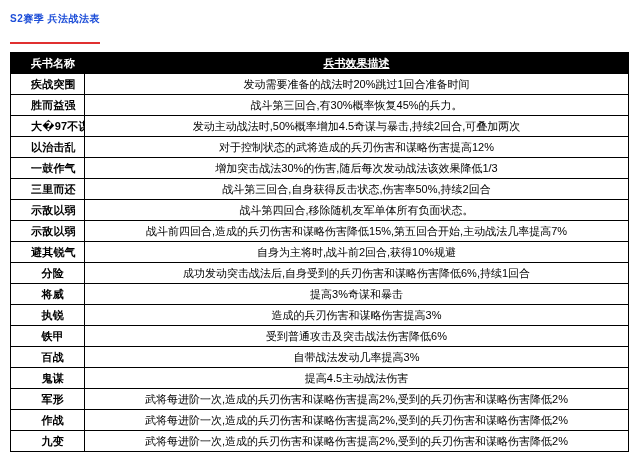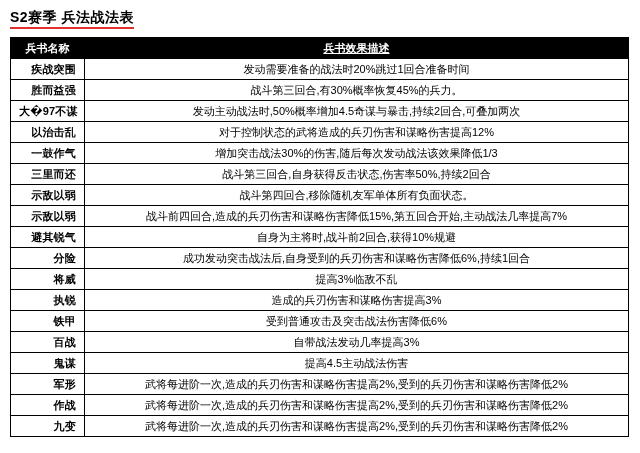--- a/index.html
+++ b/index.html
@@ -19,37 +19,37 @@
     width: 640px;
     height: 453px;
     background: #ffffff;
     box-sizing: border-box;
   }
   #title-wrap {
     padding: 8px 0 2px 10px;
   }
   #doc-title {
     display: inline-block;
-    font-size: 14px;
+    font-size: 10px;
     font-weight: bold;
     letter-spacing: 0.5px;
-    color: #000000;
+    color: #1d4ed8;
     border-bottom: 2px solid #e03030;
-    padding-bottom: 1px;
+    padding-bottom: 14px;
     line-height: 18px;
   }
   table.skill-table {
     border-collapse: collapse;
     width: 618px;
     margin: 6px 0 0 10px;
     table-layout: fixed;
   }
   table.skill-table td, table.skill-table th {
     border: 1px solid #000000;
-    padding: 0 8px;
+    padding: 0 20px;
     font-size: 11px;
     line-height: 13px;
     vertical-align: middle;
     height: 21px;
     box-sizing: border-box;
     overflow: hidden;
     white-space: nowrap;
   }
   thead th {
     background: #000000;
@@ -131,21 +131,21 @@
         <tr>
           <td class="cell-name">避其锐气</td>
           <td class="cell-desc">自身为主将时,战斗前2回合,获得10%规避</td>
         </tr>
         <tr>
           <td class="cell-name">分险</td>
           <td class="cell-desc">成功发动突击战法后,自身受到的兵刃伤害和谋略伤害降低6%,持续1回合</td>
         </tr>
         <tr>
           <td class="cell-name">将威</td>
-          <td class="cell-desc">提高3%临敌不乱</td>
+          <td class="cell-desc">提高3%奇谋和暴击</td>
         </tr>
         <tr>
           <td class="cell-name">执锐</td>
           <td class="cell-desc">造成的兵刃伤害和谋略伤害提高3%</td>
         </tr>
         <tr>
           <td class="cell-name">铁甲</td>
           <td class="cell-desc">受到普通攻击及突击战法伤害降低6%</td>
         </tr>
         <tr>

